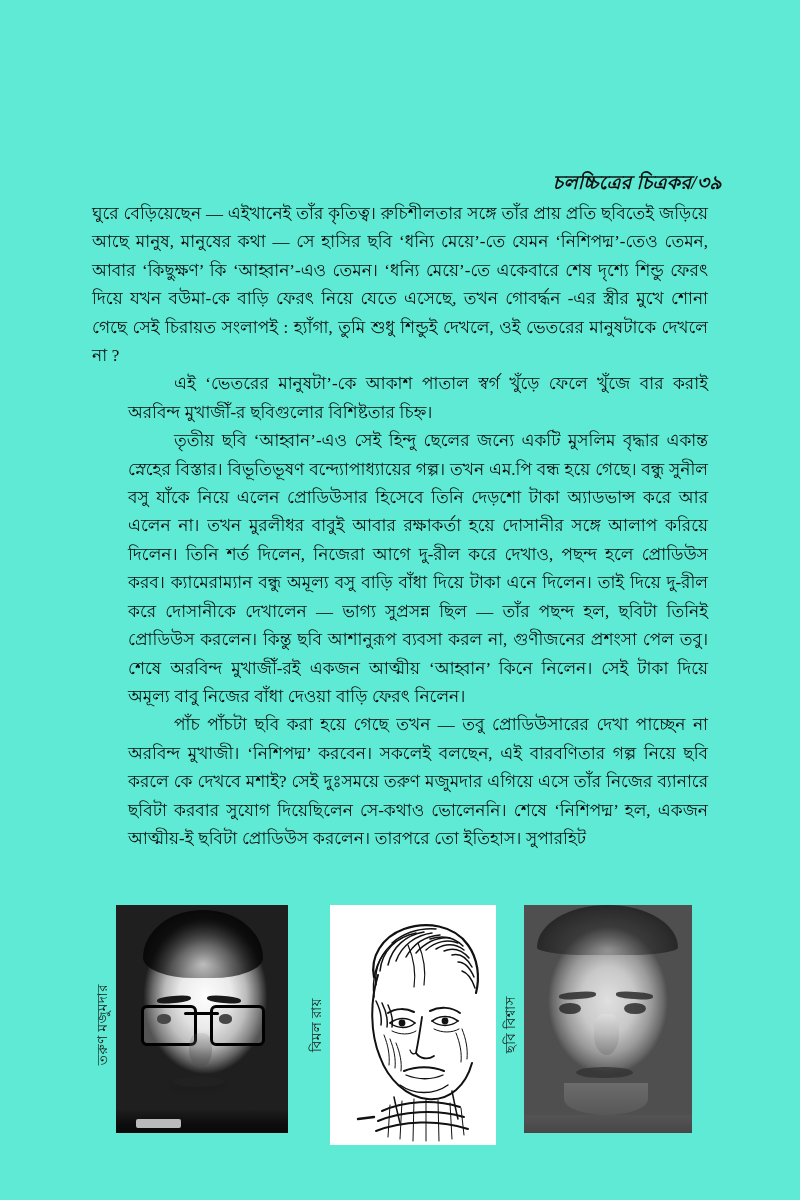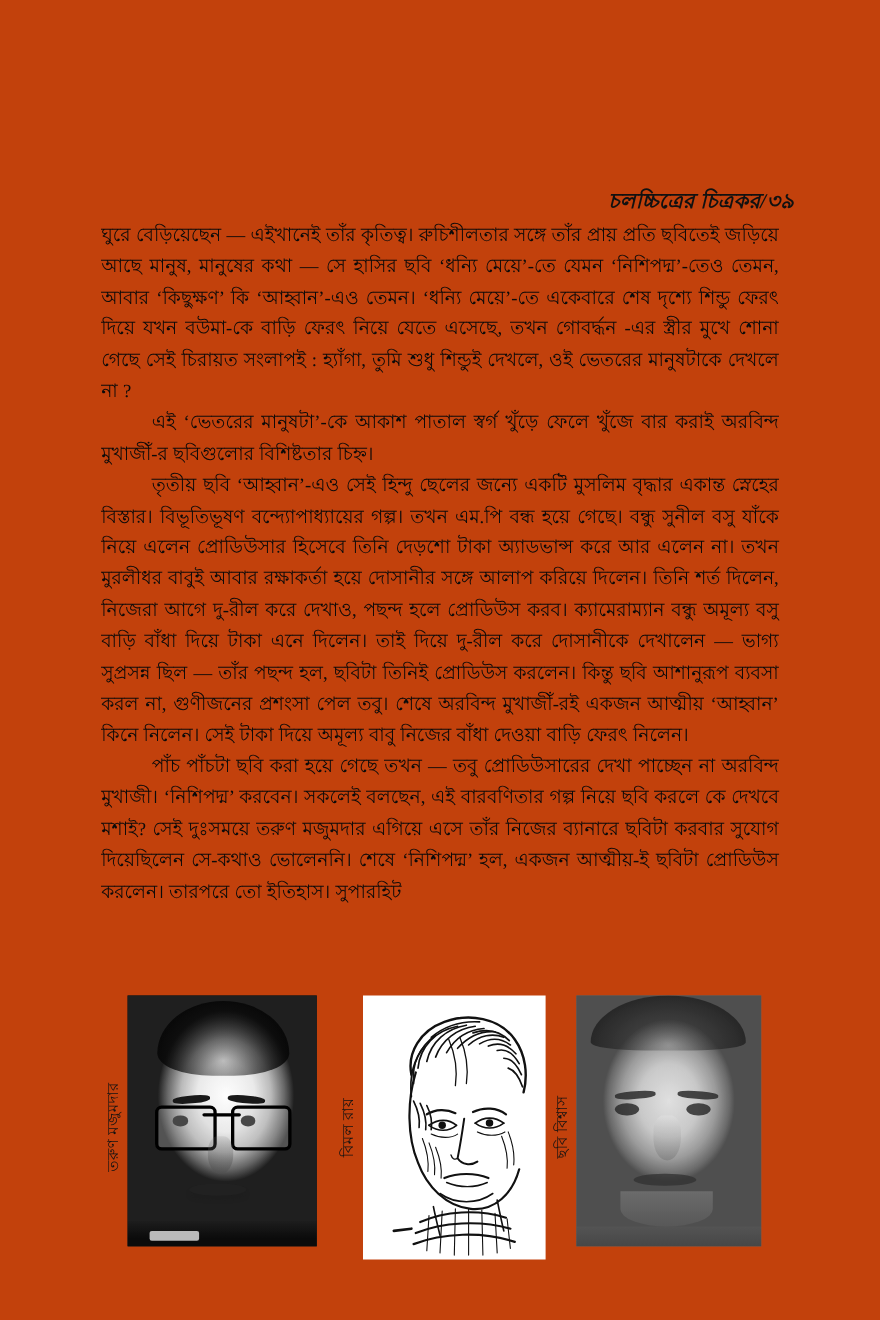--- a/index.html
+++ b/index.html
@@ -13,21 +13,21 @@
     height: 1200px;
     position: relative;
     overflow: hidden;
     font-family: "Liberation Serif", "DejaVu Serif", serif;
     color: #000000;
   }
 
   .page {
     position: absolute;
     inset: 0;
-    background: #c2410c;
+    background: #5eead4;
   }
 
   
   .running-header {
     position: absolute;
     top: 168px;
     right: 78px;
     font-size: 19px;
     font-style: italic;
     font-weight: 600;
@@ -51,20 +51,21 @@
     text-align: justify;
     text-justify: inter-word;
     color: #0a0a0a;
     word-spacing: .5px;
   }
   .para.indent {
     text-indent: 46px;
   }
   .para + .para {
     margin-top: 0;
+    margin-left: 36px;
   }
 
   
   .figure-strip {
     position: absolute;
     left: 92px;
     top: 905px;
     width: 616px;
     height: 265px;
   }

